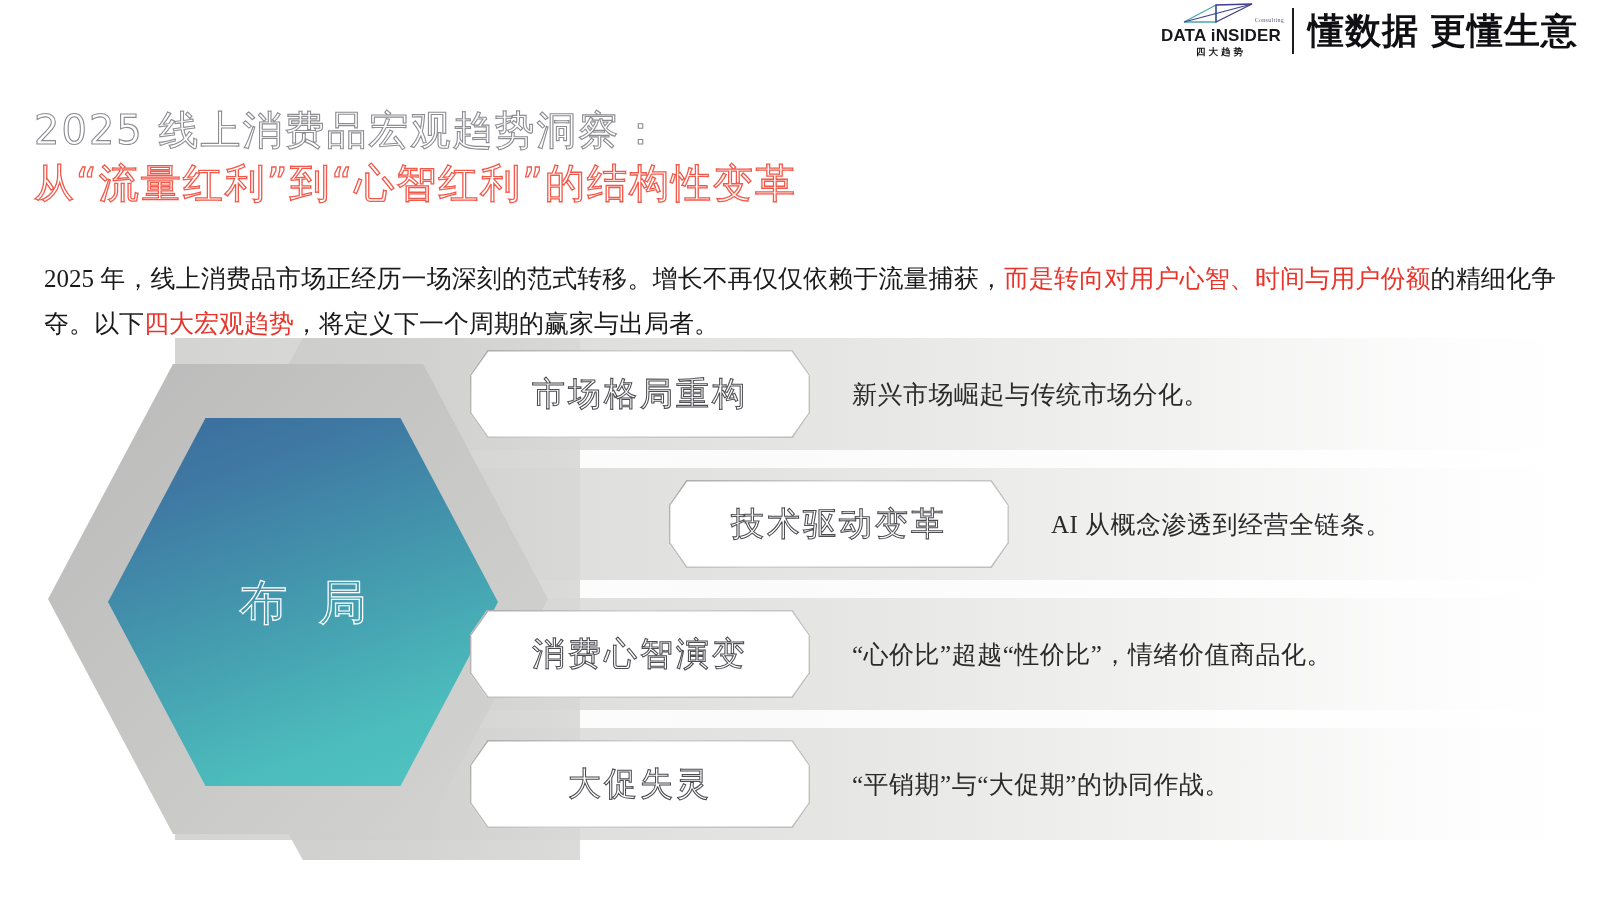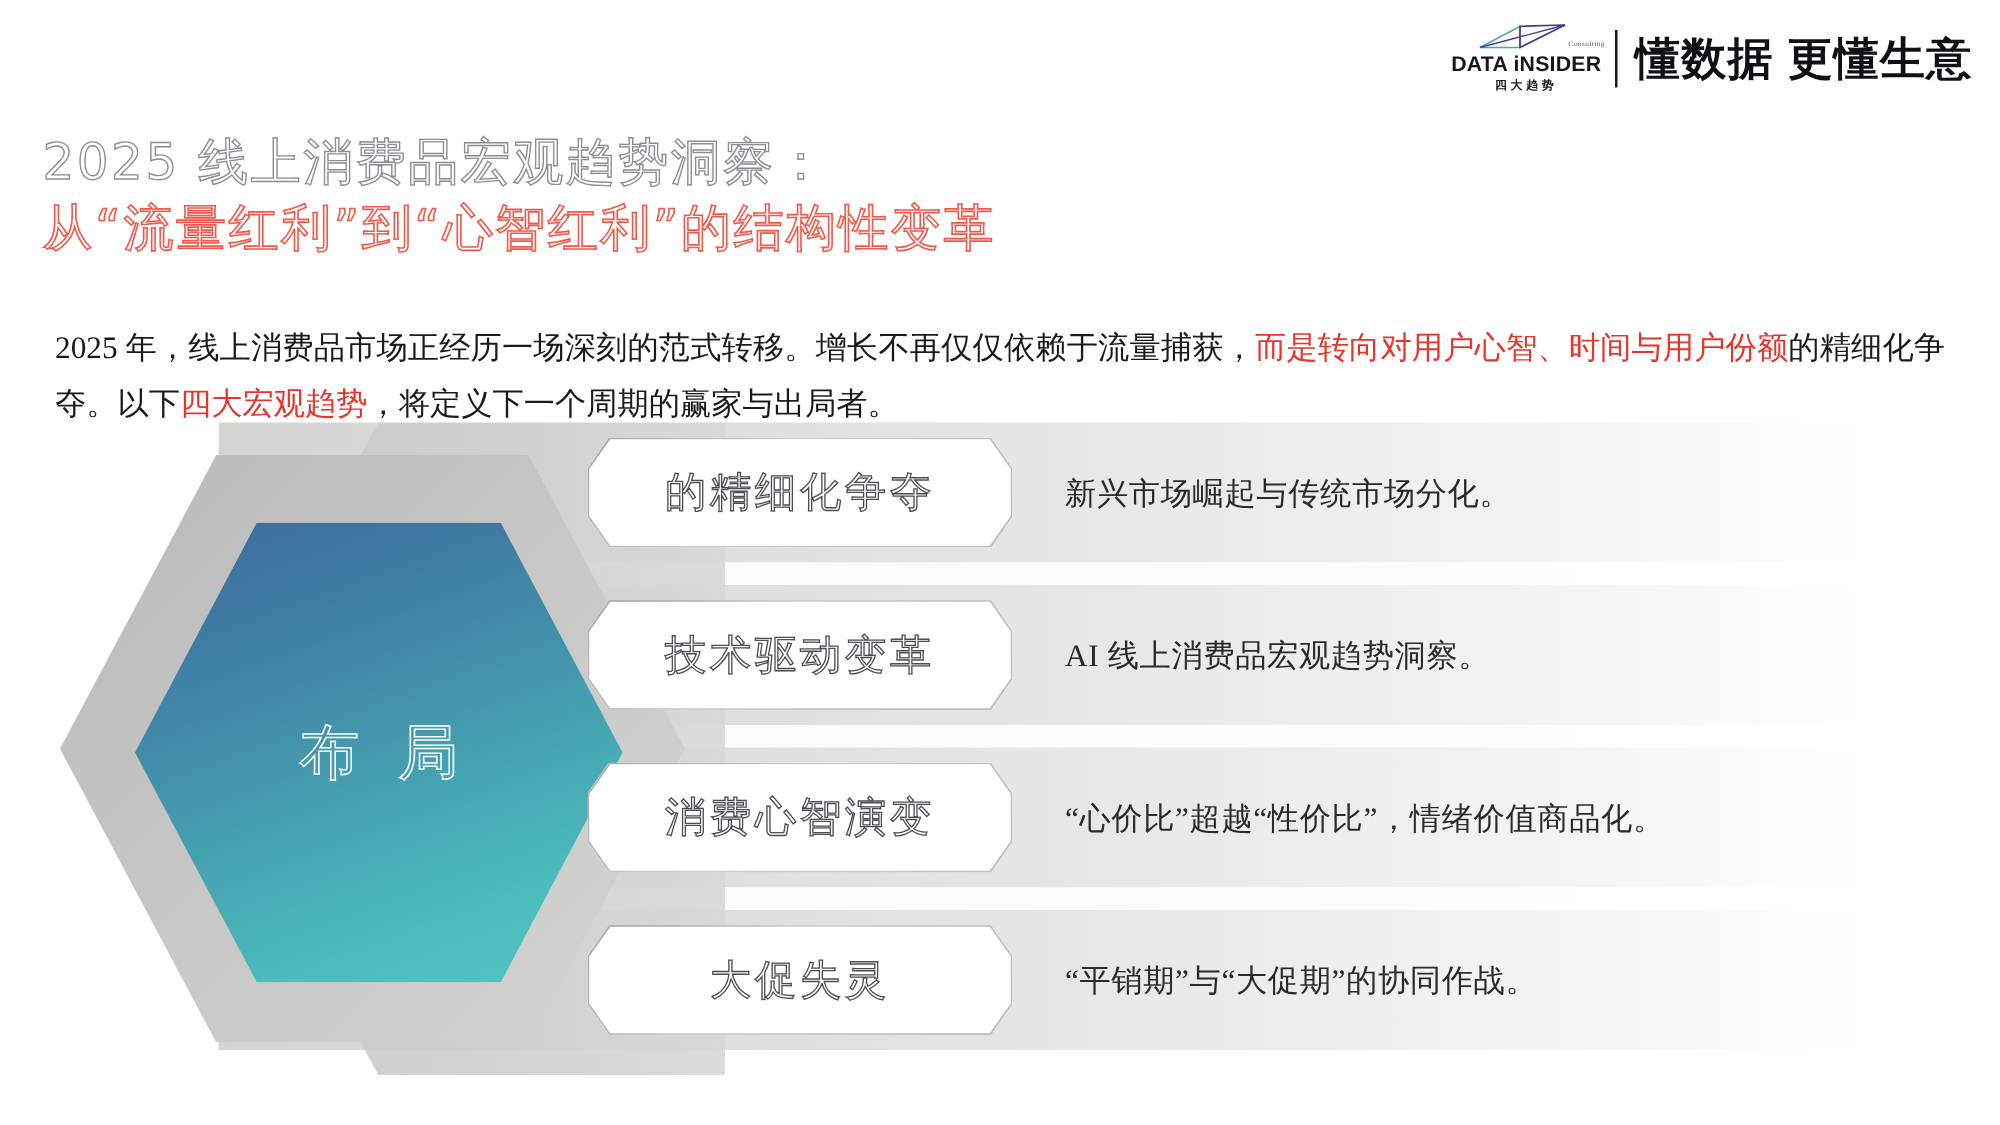--- a/index.html
+++ b/index.html
@@ -7,21 +7,21 @@
   body{
     width:1600px;height:900px;
     background:#ffffff;
     font-family:"Liberation Sans","DejaVu Sans",sans-serif;
     overflow:hidden;position:relative;
   }
   .slide{position:absolute;inset:0;width:1600px;height:900px;overflow:hidden;}
 
   
   .brand{
-    position:absolute;top:16px;right:22px;
+    position:absolute;top:0;right:22px;
     display:flex;align-items:center;gap:10px;
   }
   .brand-logo{
     position:relative;width:118px;height:62px;
     display:flex;flex-direction:column;align-items:center;justify-content:flex-start;
   }
   .brand-mark{width:78px;height:24px;display:block;margin:2px 0 1px 0;}
   .brand-consulting{
     position:absolute;right:-4px;top:17px;
     font-size:6px;letter-spacing:.3px;color:#5a5a6e;
@@ -119,21 +119,21 @@
   }
   .hex-line.l2{font-size:48px;}
 
   
   .rows{position:absolute;left:0;top:0;width:1600px;height:540px;}
   .row{
     position:absolute;left:470px;width:1120px;height:112px;
     display:flex;align-items:center;
   }
   .row.r0{top:8px;}
-  .row.r1{top:138px;}
+  .row.r1{top:138px;justify-content:center;}
   .row.r2{top:268px;}
   .row.r3{top:398px;}
 
   .pill{
     position:relative;width:340px;height:88px;flex:0 0 340px;
     display:flex;align-items:center;justify-content:center;
   }
   .pill-bg{
     position:absolute;inset:0;
     background:#ffffff;
@@ -208,32 +208,32 @@
     <div class="hex-inner">
       <div class="hex-line l1">布 局</div>
     </div>
 
     <div class="rows">
 
       <div class="row r0">
         <div class="pill">
           <div class="pill-bg"></div>
           <div class="pill-outline"></div>
-          <div class="pill-label">的精细化争夺</div>
+          <div class="pill-label">市场格局重构</div>
         </div>
         <div class="row-desc">新兴市场崛起与传统市场分化。</div>
       </div>
 
       <div class="row r1">
         <div class="pill">
           <div class="pill-bg"></div>
           <div class="pill-outline"></div>
           <div class="pill-label">技术驱动变革</div>
         </div>
-        <div class="row-desc">AI 线上消费品宏观趋势洞察。</div>
+        <div class="row-desc">AI 从概念渗透到经营全链条。</div>
       </div>
 
       <div class="row r2">
         <div class="pill">
           <div class="pill-bg"></div>
           <div class="pill-outline"></div>
           <div class="pill-label">消费心智演变</div>
         </div>
         <div class="row-desc">“心价比”超越“性价比”，情绪价值商品化。</div>
       </div>

